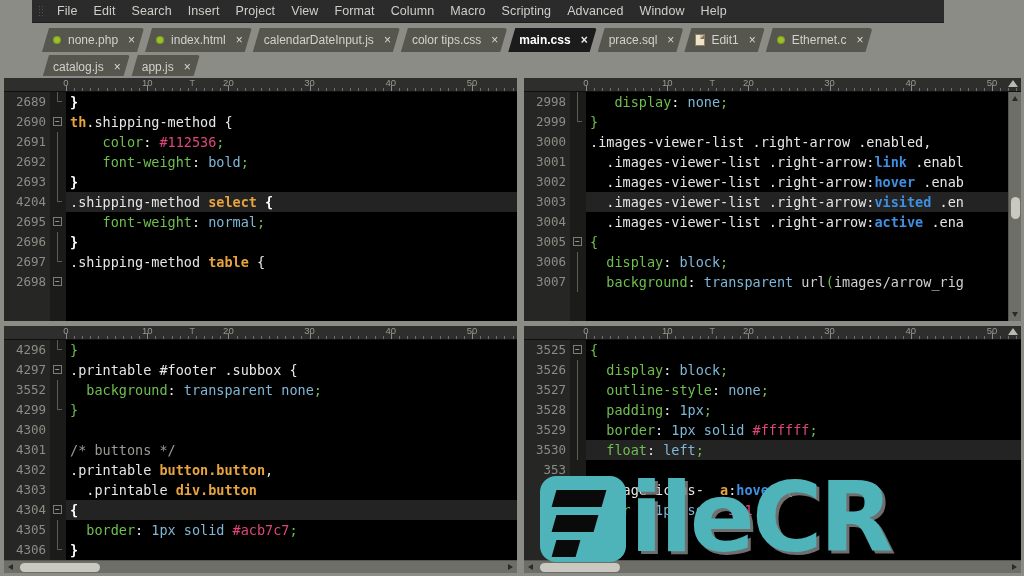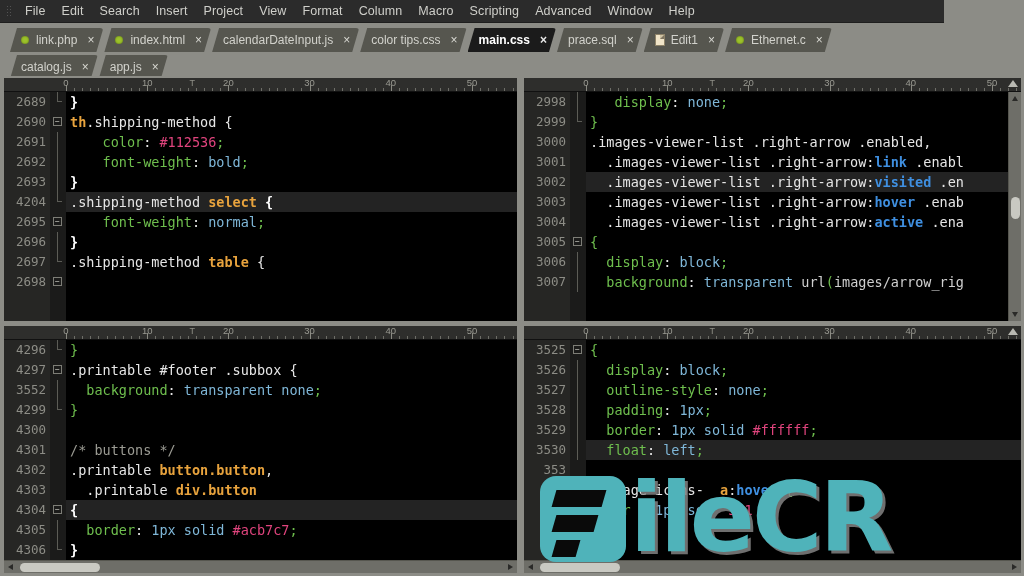--- a/index.html
+++ b/index.html
@@ -3,21 +3,21 @@
 <meta charset="utf-8">
 <style>
   * { box-sizing: border-box; margin:0; padding:0; }
   html,body{ width:1024px; height:576px; overflow:hidden; }
   body{
     background:#8c8c86;
     font-family:"Liberation Sans", sans-serif;
     font-size:12px;
     color:#d8d8d4;
   }
-  #app{ position:relative; width:944px; height:576px; }
+  #app{ position:relative; width:944px; height:576px;padding-left:32px; }
 
   
   #menubar{
     height:23px; background:#2b2b2b;
     display:flex; align-items:center;
     padding-left:6px; border-bottom:1px solid #1e1e1e;
   }
   .grip{ width:7px; height:13px; margin-right:4px;
     background-image:radial-gradient(circle, #5d5d5d 1px, transparent 1px);
     background-size:3px 3px; opacity:.8; }
@@ -216,21 +216,21 @@
         <div class="menu-item">Advanced</div>
         <div class="menu-item">Window</div>
         <div class="menu-item">Help</div>
       </div>
   </div>
 
   <div id="tabstrip">
     <div class="tabrow" id="tabrow1">
         <div class="tab">
           <span class="dot"></span>
-          <span class="label">link.php</span>
+          <span class="label">none.php</span>
           <span class="close">×</span>
         </div>
         <div class="tab">
           <span class="dot"></span>
           <span class="label">index.html</span>
           <span class="close">×</span>
         </div>
         <div class="tab">
           <span class="label">calendarDateInput.js</span>
           <span class="close">×</span>
@@ -495,22 +495,22 @@
             </div>
             <div class="fb">
               <span class="vline"></span>
             </div>
           </div>
         <div class="codearea">
             <div class="cline"><span class="s-prop">   display</span><span class="s-punc">: </span><span class="s-val">none</span><span class="s-green">;</span></div>
             <div class="cline"><span class="s-green">}</span></div>
             <div class="cline"><span class="s-sel">.images-viewer-list .right-arrow .enabled,</span></div>
             <div class="cline"><span class="s-sel">  .images-viewer-list .right-arrow:</span><span class="s-pseudo">link</span><span class="s-sel"> .enabl</span></div>
+            <div class="cline"><span class="s-sel">  .images-viewer-list .right-arrow:</span><span class="s-pseudo">hover</span><span class="s-sel"> .enab</span></div>
             <div class="cline hl"><span class="s-sel">  .images-viewer-list .right-arrow:</span><span class="s-pseudo">visited</span><span class="s-sel"> .en</span></div>
-            <div class="cline"><span class="s-sel">  .images-viewer-list .right-arrow:</span><span class="s-pseudo">hover</span><span class="s-sel"> .enab</span></div>
             <div class="cline"><span class="s-sel">  .images-viewer-list .right-arrow:</span><span class="s-pseudo">active</span><span class="s-sel"> .ena</span></div>
             <div class="cline"><span class="s-green">{</span></div>
             <div class="cline"><span class="s-prop">  display</span><span class="s-punc">: </span><span class="s-val">block</span><span class="s-green">;</span></div>
             <div class="cline"><span class="s-prop">  background</span><span class="s-punc">: </span><span class="s-val">transparent </span><span class="s-url">url</span><span class="s-green">(</span><span class="s-url">images/arrow_rig</span></div>
           </div>
         <div class="vsb">
           <div class="arr up">
               <i></i>
             </div>
           <div class="thumb" style="top:105px"></div>

